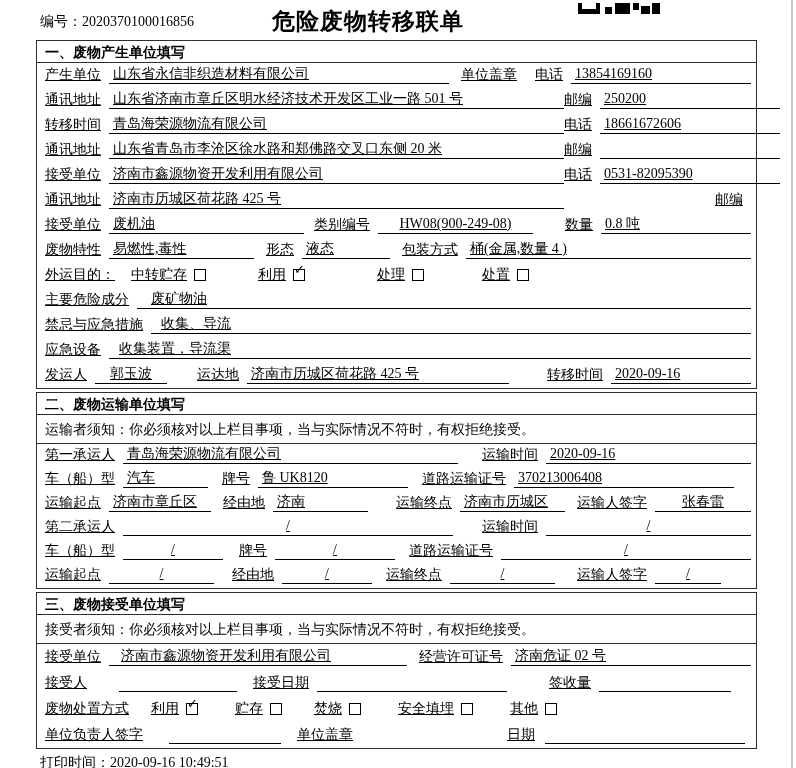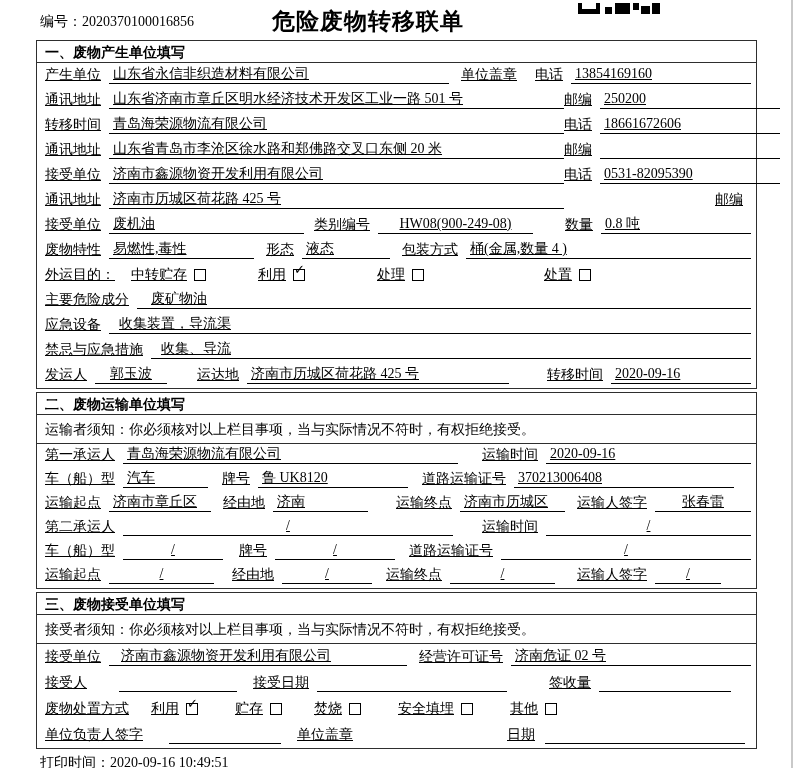--- a/index.html
+++ b/index.html
@@ -125,41 +125,41 @@
         <span class="cb">
             <span class="mk">✓</span>
           </span>
       </span>
       <span class="opt" style="margin-left:72px">
         <span>处理</span>
         <span class="cb">
             <span class="mk"></span>
           </span>
       </span>
-      <span class="opt" style="margin-left:120px">
+      <span class="opt" style="margin-left:58px">
         <span>处置</span>
         <span class="cb">
             <span class="mk"></span>
           </span>
       </span>
     </div>
 
     <div class="row">
       <span class="lbl">主要危险成分</span>
       <span class="ul fill" style="padding-left:14px">废矿物油</span>
     </div>
 
     <div class="row">
+      <span class="lbl">禁忌与应急措施</span>
+      <span class="ul fill" style="padding-left:10px">收集、导流</span>
+    </div>
+
+    <div class="row">
       <span class="lbl">应急设备</span>
       <span class="ul fill" style="padding-left:10px">收集装置，导流渠</span>
-    </div>
-
-    <div class="row">
-      <span class="lbl">禁忌与应急措施</span>
-      <span class="ul fill" style="padding-left:10px">收集、导流</span>
     </div>
 
     <div class="row">
       <span class="lbl">发运人</span>
       <span class="ul ctr" style="width:72px">郭玉波</span>
       <span class="lbl" style="margin-left:30px">运达地</span>
       <span class="ul" style="width:262px">济南市历城区荷花路 425 号</span>
       <span class="lbl mla">转移时间</span>
       <span class="ul" style="width:140px">2020-09-16</span>
     </div>

